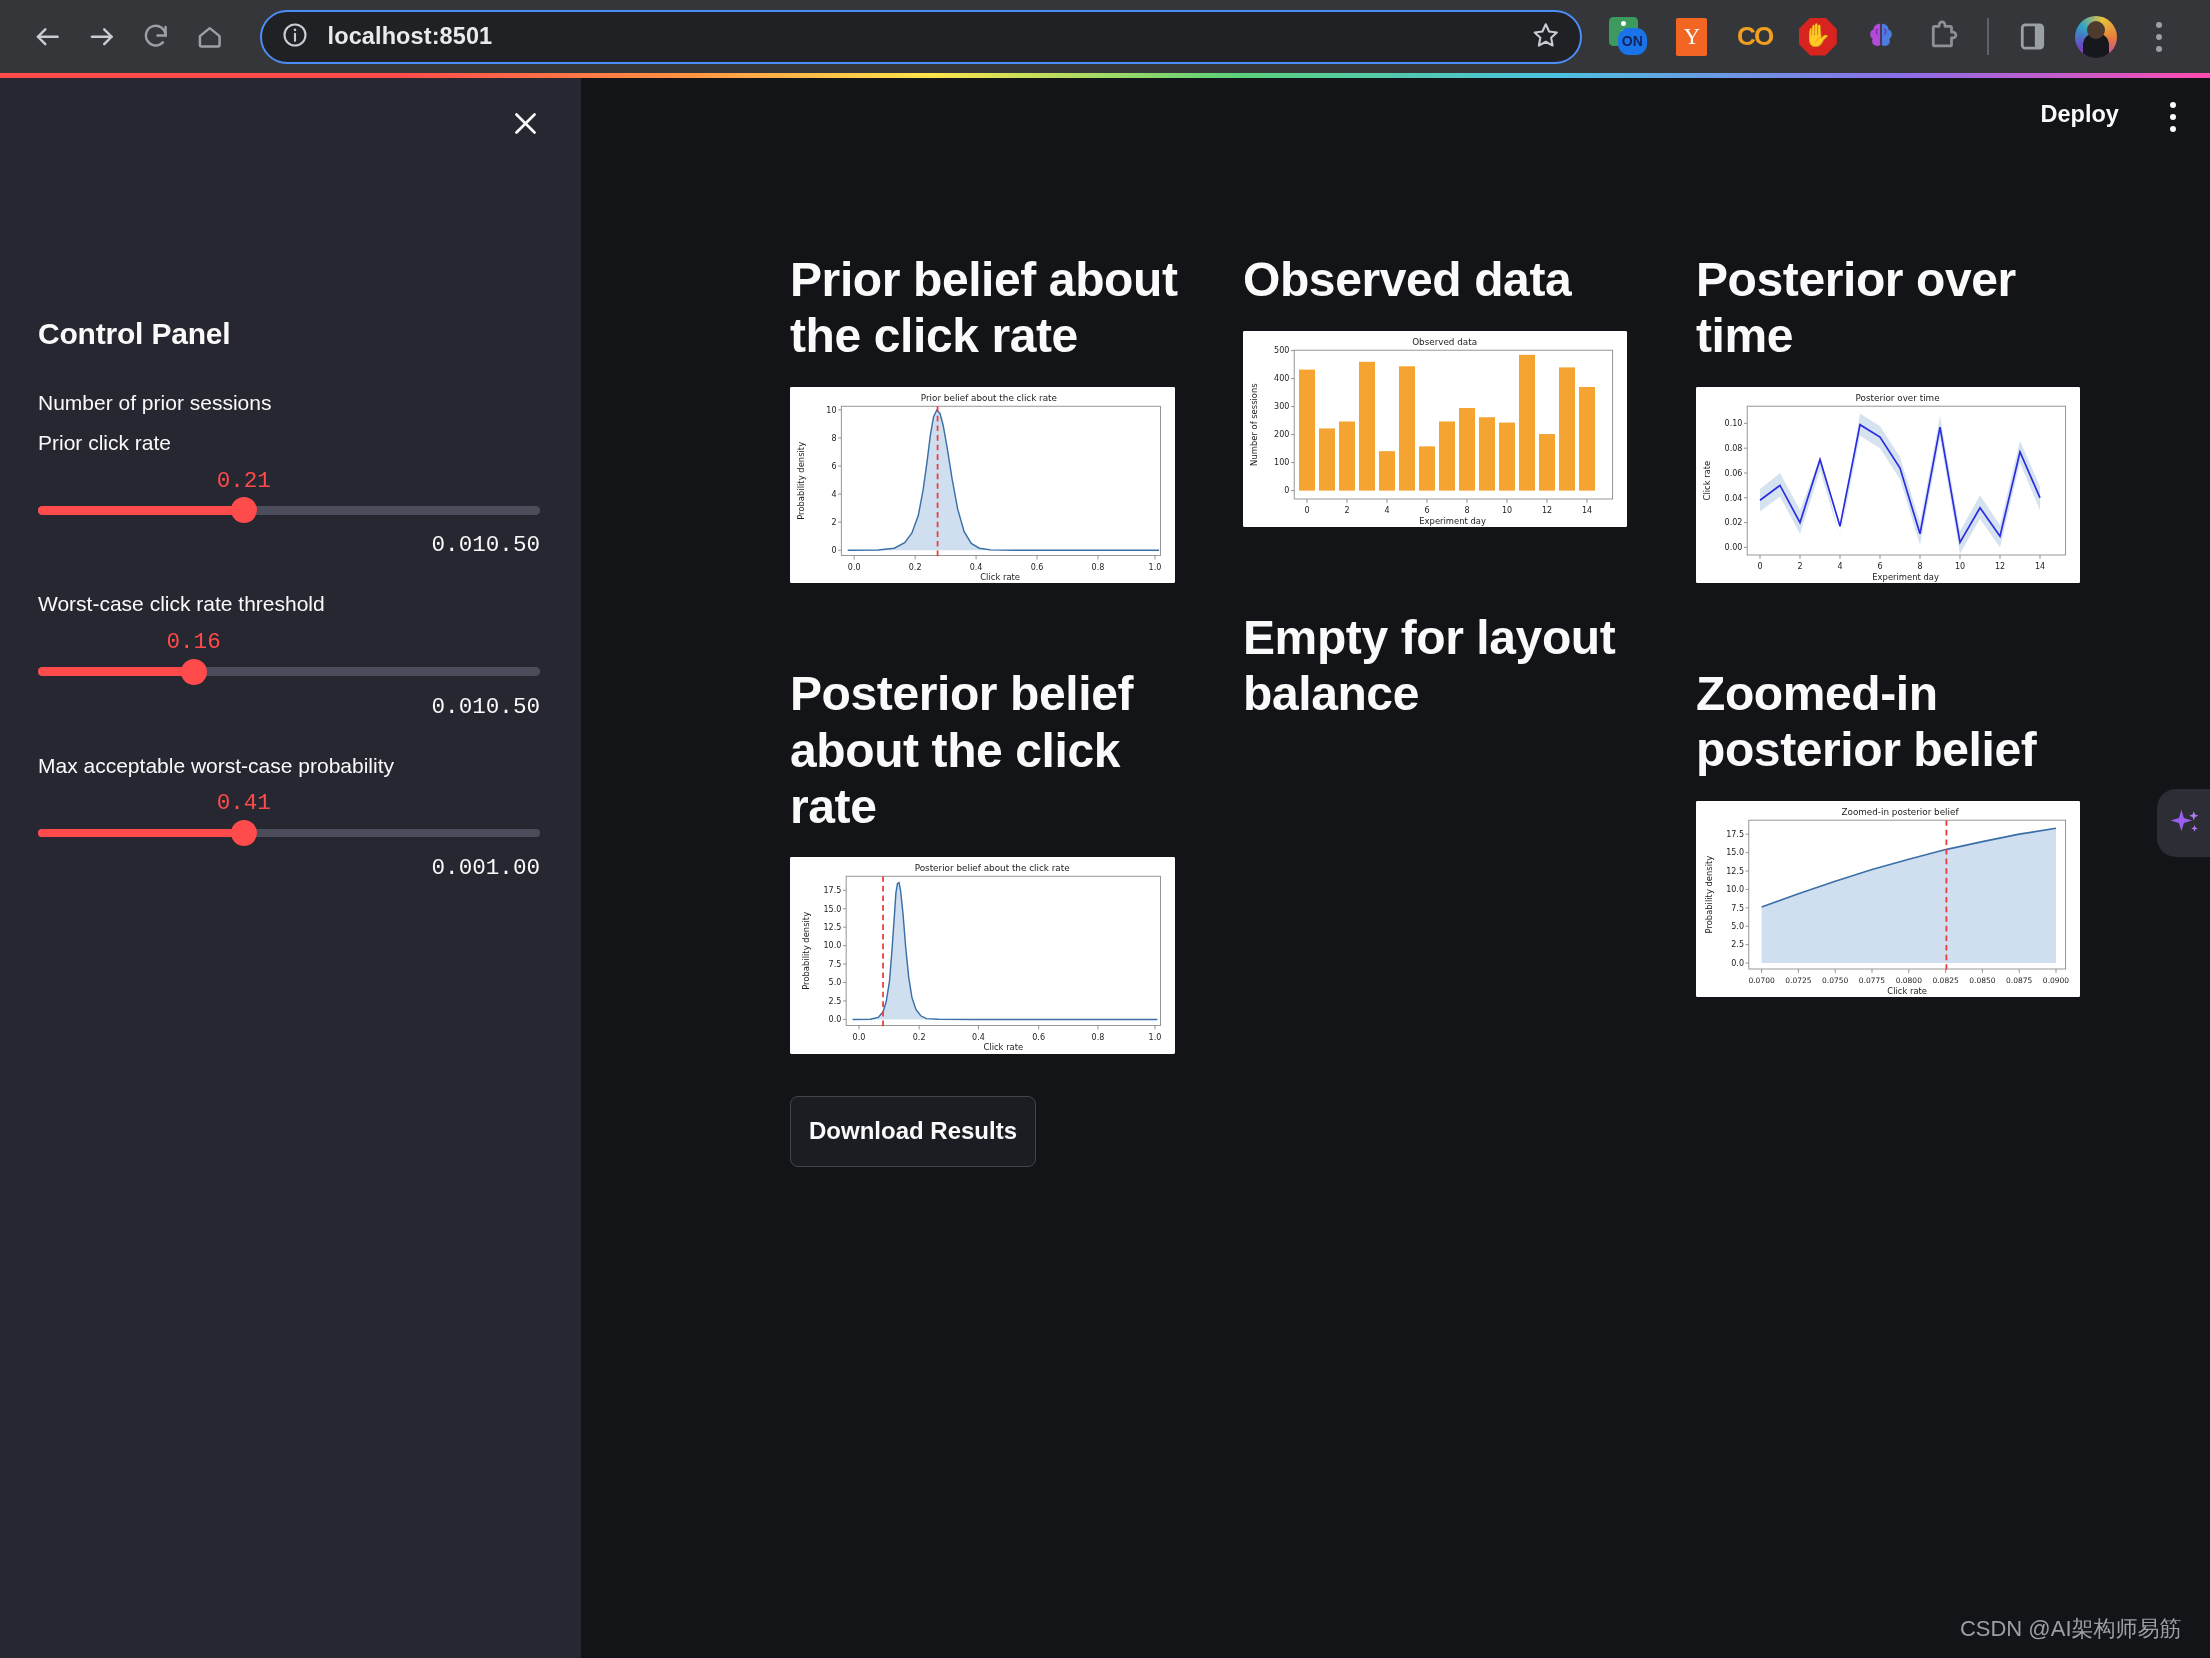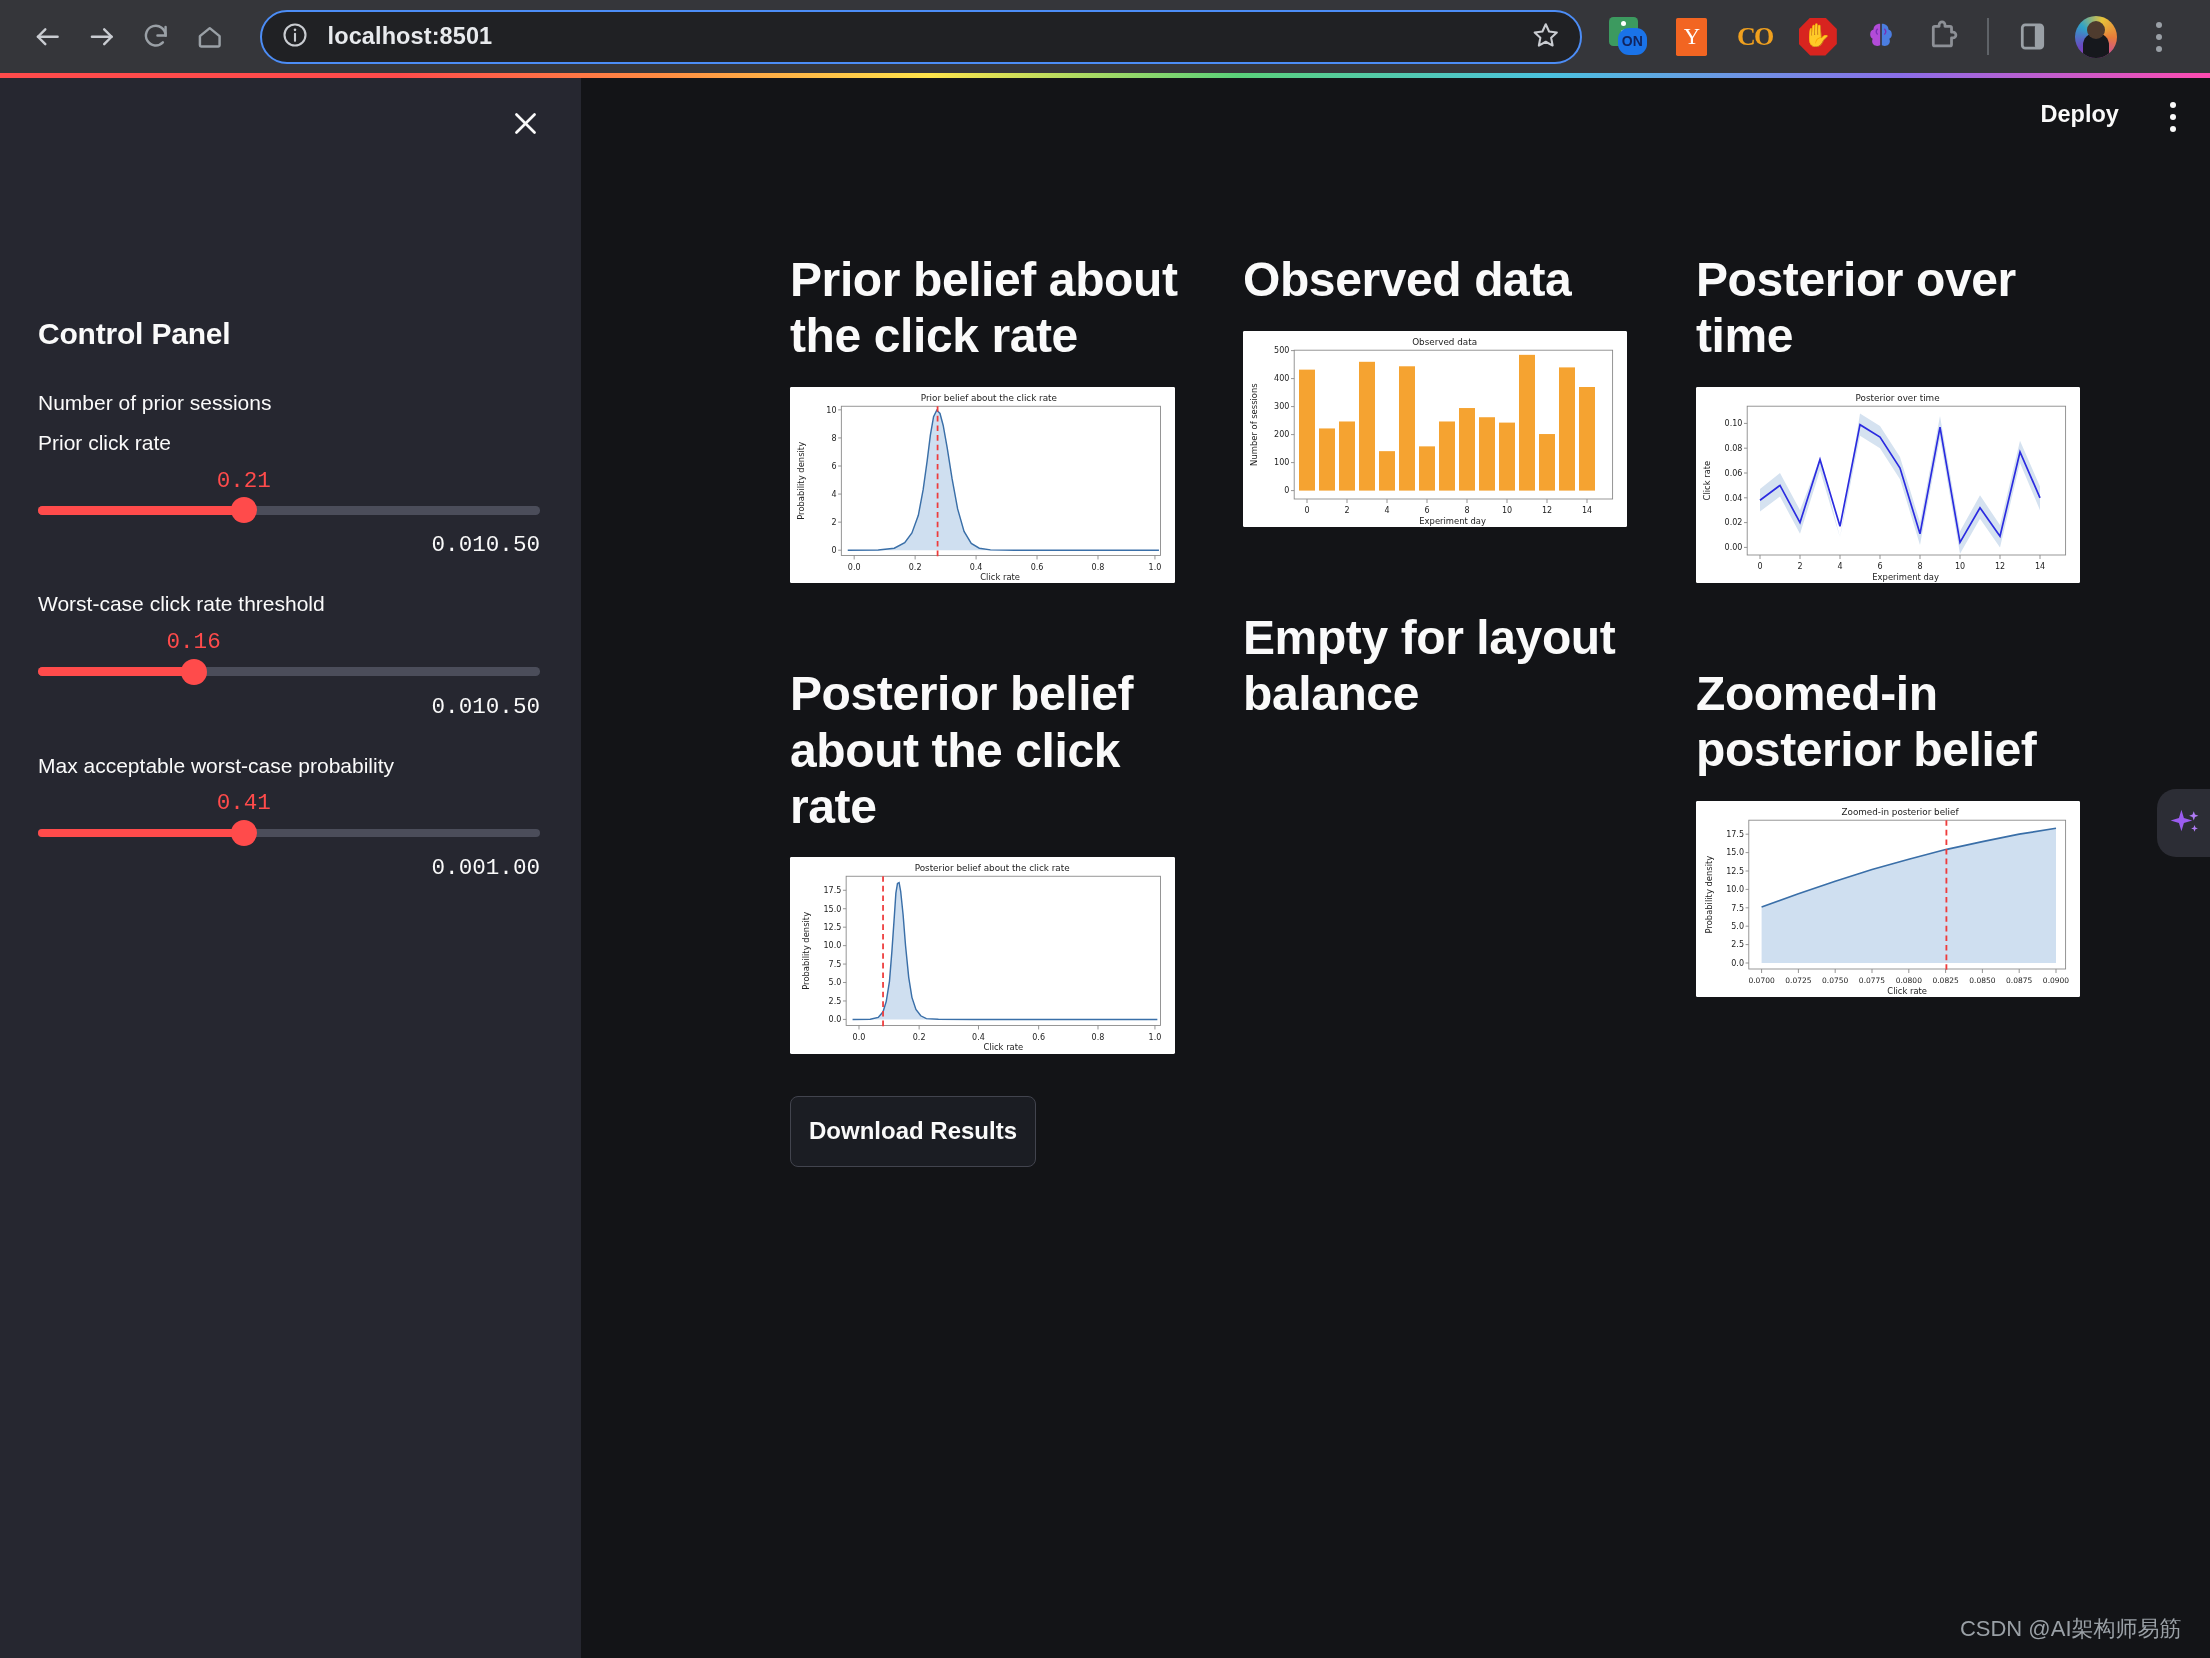--- a/index.html
+++ b/index.html
@@ -70,21 +70,21 @@
     position:absolute; left:8.7px; top:11.3px; width:29.5px;height:27px;
     background:#1a73e8; border-radius:11px; color:#11245e;
     font-size:14px; font-weight:bold; line-height:27px; text-align:center;
     font-family:"Liberation Sans",sans-serif;
   }
   .ext-y {
     width:31px;height:38px;background:#f26522;border-radius:1.7px;
     color:#fff;font-size:22.6px;line-height:38px;text-align:center;font-weight:500;
     font-family:"Liberation Serif",serif;
   }
-  .ext-co { color:#f0a01e; font-size:26px; font-weight:bold; letter-spacing:-1.7px; font-family:Liberation Serif, serif;}
+  .ext-co { color:#f0a01e; font-size:26px; font-weight:bold; letter-spacing:-1.7px; font-family:Liberation Sans, sans-serif;}
   .ext-stop {
     width:38px;height:38px;background:#d8241f;
     clip-path: polygon(30% 0,70% 0,100% 30%,100% 70%,70% 100%,30% 100%,0 70%,0 30%);
     display:flex;align-items:center;justify-content:center;
   }
   .ext-stop span{ color:#fff; font-size:21px; line-height:1; }
   .ext-avatar {
     width:42px;height:42px;border-radius:50%;
     background: conic-gradient(from 20deg,#e8c33a,#e87c3a,#c13fb2,#6b46c1,#2ea3c7,#e8c33a);
     position:relative; overflow:hidden;

